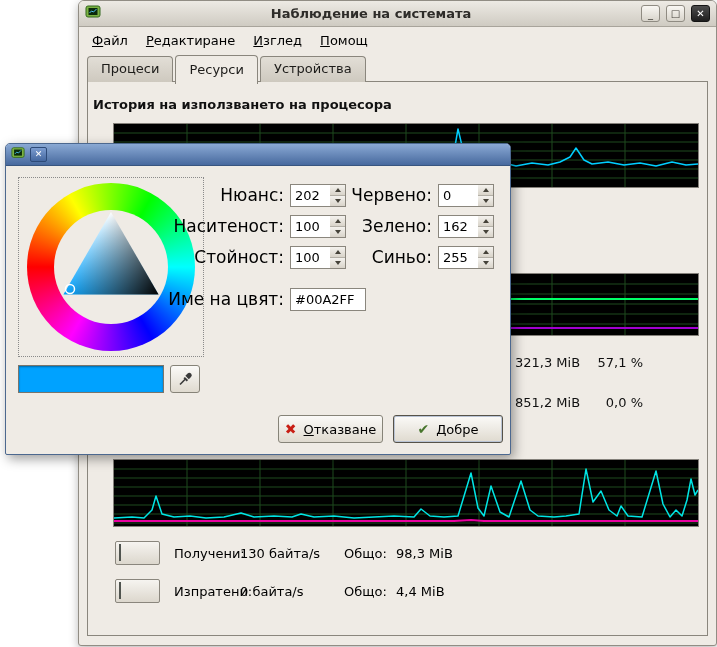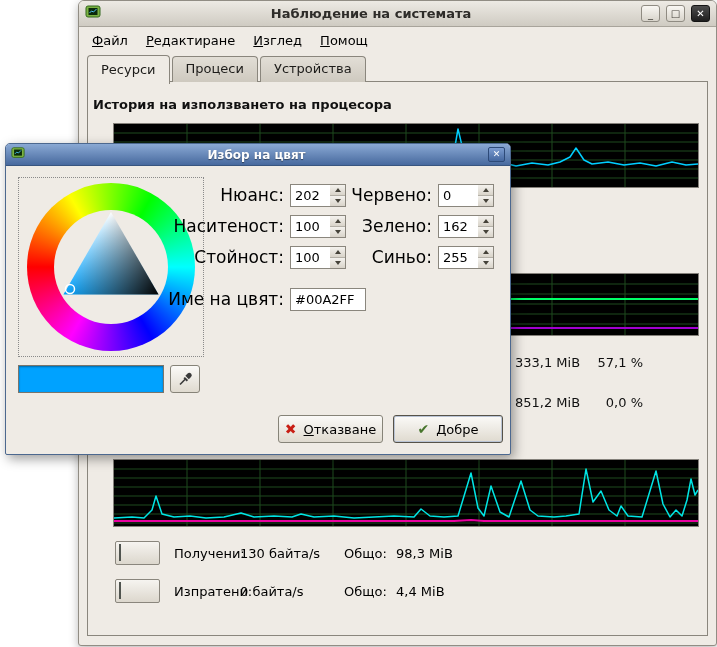--- a/index.html
+++ b/index.html
@@ -137,22 +137,22 @@
   <div class="menubar">
     <span class="menu-item"><span class="accel">Ф</span><span>айл</span></span>
     <span class="menu-item"><span class="accel">Р</span><span>едактиране</span></span>
     <span class="menu-item"><span class="accel">И</span><span>зглед</span></span>
     <span class="menu-item"><span class="accel">П</span><span>омощ</span></span>
   </div>
 
   <div class="panel"></div>
 
   <div class="tab-row">
+    <div class="tab">Процеси</div>
     <div class="tab active">Ресурси</div>
-    <div class="tab">Процеси</div>
     <div class="tab">Устройства</div>
   </div>
 
   <div class="section-heading">История на използването на процесора</div>
 
   <div class="chart" style="left:34px; top:122px; width:586px; height:65px;">
     <svg width="584" height="63" viewBox="0 0 584 63">
       <g stroke="#1E4A1E" stroke-width="1">
         <line x1="0" y1="9" x2="584" y2="9"></line>
           <line x1="0" y1="18" x2="584" y2="18"></line>
@@ -187,21 +187,21 @@
           <line x1="365" y1="0" x2="365" y2="61"></line>
           <line x1="438" y1="0" x2="438" y2="61"></line>
           <line x1="511" y1="0" x2="511" y2="61"></line>
       </g>
       <polyline fill="none" stroke="#00FF66" stroke-width="2" points="0,25 120,25 240,24 360,25 480,25 584,25"></polyline>
       <polyline fill="none" stroke="#A000D0" stroke-width="2" points="0,54 584,54"></polyline>
     </svg>
   </div>
 
   <div class="mem-stats-row" style="top:354px;">
-    <span>333,1 MiB</span>
+    <span>321,3 MiB</span>
     <span>57,1 %</span>
   </div>
   <div class="mem-stats-row" style="top:394px;">
     <span>851,2 MiB</span>
     <span>0,0 %</span>
   </div>
 
   <div class="chart" style="left:34px; top:458px; width:586px; height:68px;">
     <svg width="584" height="66" viewBox="0 0 584 66">
       <g stroke="#1E4A1E" stroke-width="1">
@@ -245,21 +245,20 @@
 <div class="dialog">
 
   <div class="dlg-titlebar">
     <span>
       <svg width="14" height="14" viewBox="0 0 16 16">
           <rect x="1" y="2" width="14" height="11" rx="2" fill="#7CB342" stroke="#33691E"></rect>
           <rect x="3.5" y="4" width="9" height="7" fill="#0A2A0A"></rect>
           <path d="M4.5 9 l2 -2 2 1 3 -3" stroke="#4FC3F7" fill="none" stroke-width="1"></path>
         </svg>
     </span>
-    <span class="dlg-title">Избор на цвят</span>
     <span class="dlg-close">✕</span>
   </div>
 
   <div class="wheel-box">
     <div class="hue-ring"></div>
     <div class="hue-ring-hole"></div>
     <svg class="triangle-svg" width="120" height="120" viewBox="0 0 120 120">
       <defs>
         <linearGradient id="gA" gradientUnits="userSpaceOnUse" x1="60" y1="5" x2="12.4" y2="87.5">
           <stop offset="0" stop-color="#ffffff"></stop>

